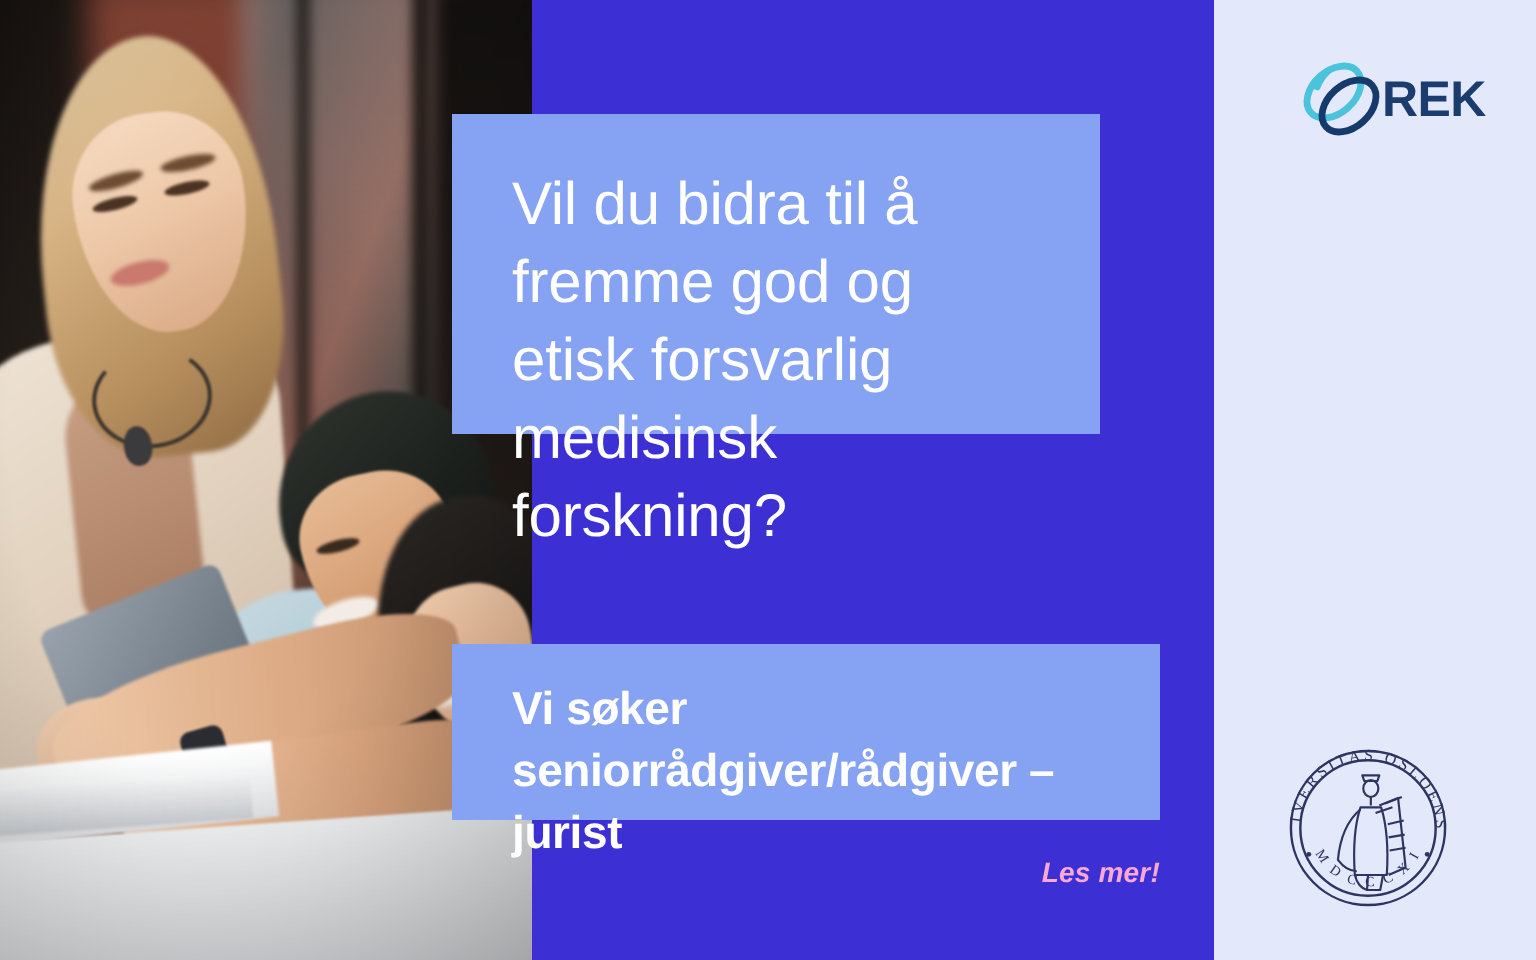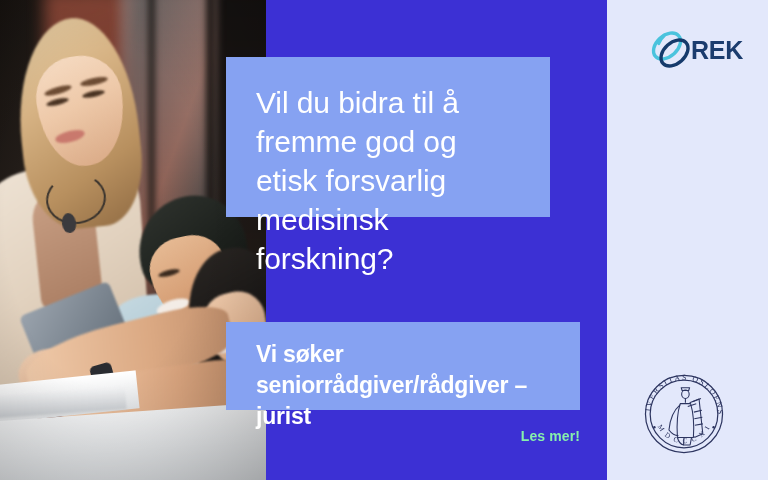--- a/index.html
+++ b/index.html
@@ -340,25 +340,26 @@
     letter-spacing: -0.2px;
     font-family: "Liberation Sans", sans-serif;
   }
 
   .cta {
     position: absolute;
     left: 0;
     top: 428px;
     width: 580px;
     text-align: right;
-    color: #86efac;
+    color: #f9a8d4;
     font-size: 14px;
     font-weight: bold;
     letter-spacing: .1px;
     font-family: "Liberation Sans", sans-serif;
+    font-style: italic;
   }
 
   
   .rek-logo {
     position: absolute;
     left: 648px;
     top: 27px;
     width: 95px;
     height: 46px;
   }

